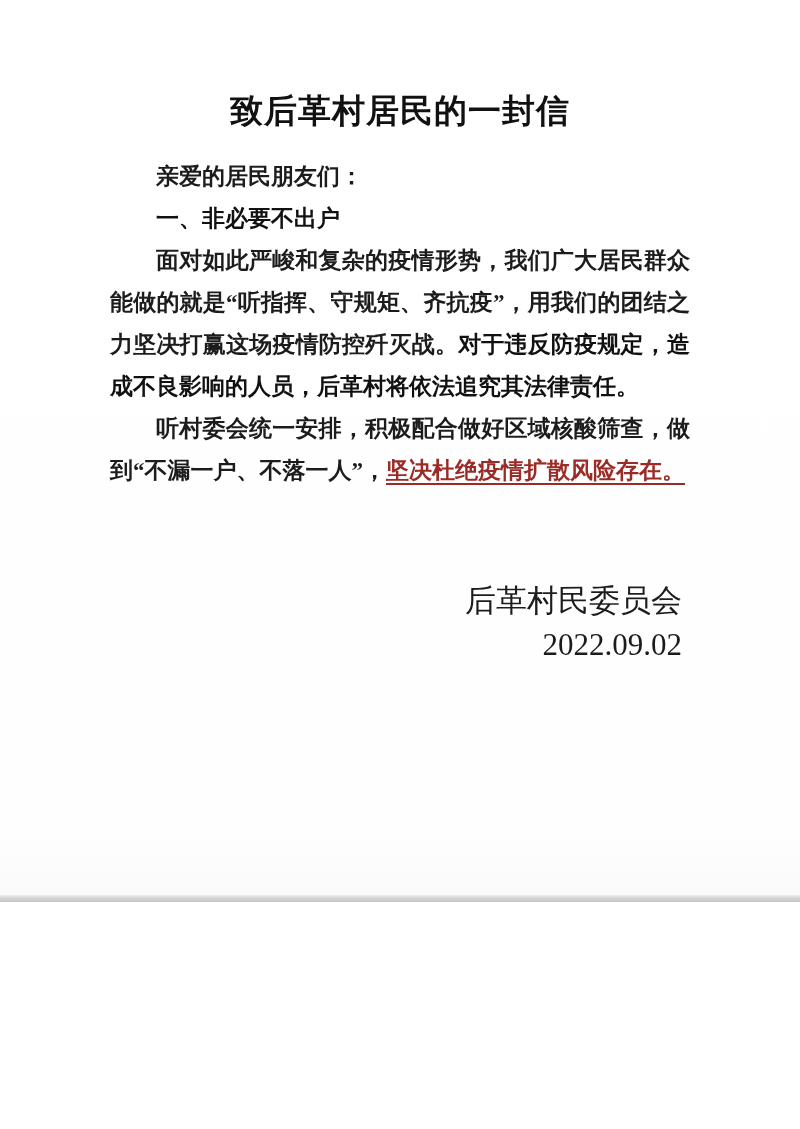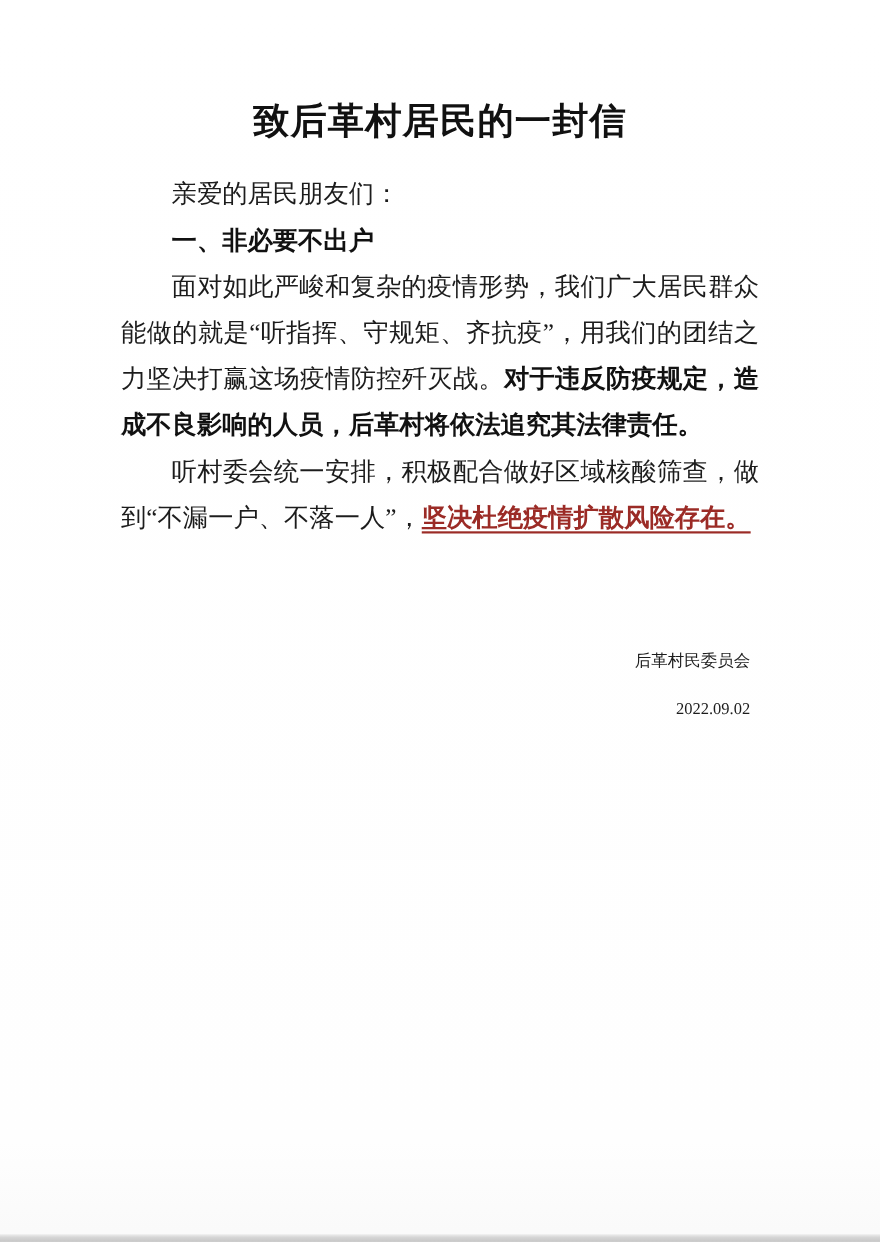--- a/index.html
+++ b/index.html
@@ -4,21 +4,21 @@
 <style>
   html, body { margin: 0; padding: 0; }
   body {
     width: 800px; height: 1129px;
     background: #ffffff;
     font-family: "Liberation Serif", "DejaVu Serif", serif;
     overflow: hidden;
   }
   .page {
     position: relative;
-    width: 800px; height: 1129px;
+    width: 800px; height: 902px;
     background: linear-gradient(180deg, #ffffff 0%, #fefefe 92%, #fafafa 99%);
     color: #1c1c1c;
     box-sizing: border-box;
   }
   .title {
     margin: 0;
     padding-top: 88px;
     font-size: 33px;
     line-height: 46px;
     font-weight: bold;
@@ -31,34 +31,34 @@
     padding: 0 110px;
     width: 580px;
     font-size: 23px;
     line-height: 42px;
     text-align: justify;
   }
   .para {
     margin: 0;
     text-indent: 2em;
   }
-  .run-normal { font-weight: normal; color: #1c1c1c; }
+  .run-normal { font-weight: bold; color: #1c1c1c; }
   .run-bold   { font-weight: bold;   color: #111111; }
   .run-red-bold-underline {
     font-weight: bold;
     color: #9b2b26;
     text-decoration: underline;
     text-decoration-thickness: 2px;
     text-underline-offset: 5px;
   }
   .signature-block {
     margin-top: 87px;
     padding: 0 118px 0 110px;
     text-align: right;
-    font-size: 15px;
+    font-size: 31px;
     line-height: 44px;
     margin-left: 32px;
   }
   .signature-block p { margin: 0; }
   .photo-edge {
     position: absolute;
     left: 0; right: 0; bottom: 0;
     height: 7px;
     background: linear-gradient(180deg, #eeeeee 0%, #d6d6d6 40%, #c6c6c6 100%);
   }

